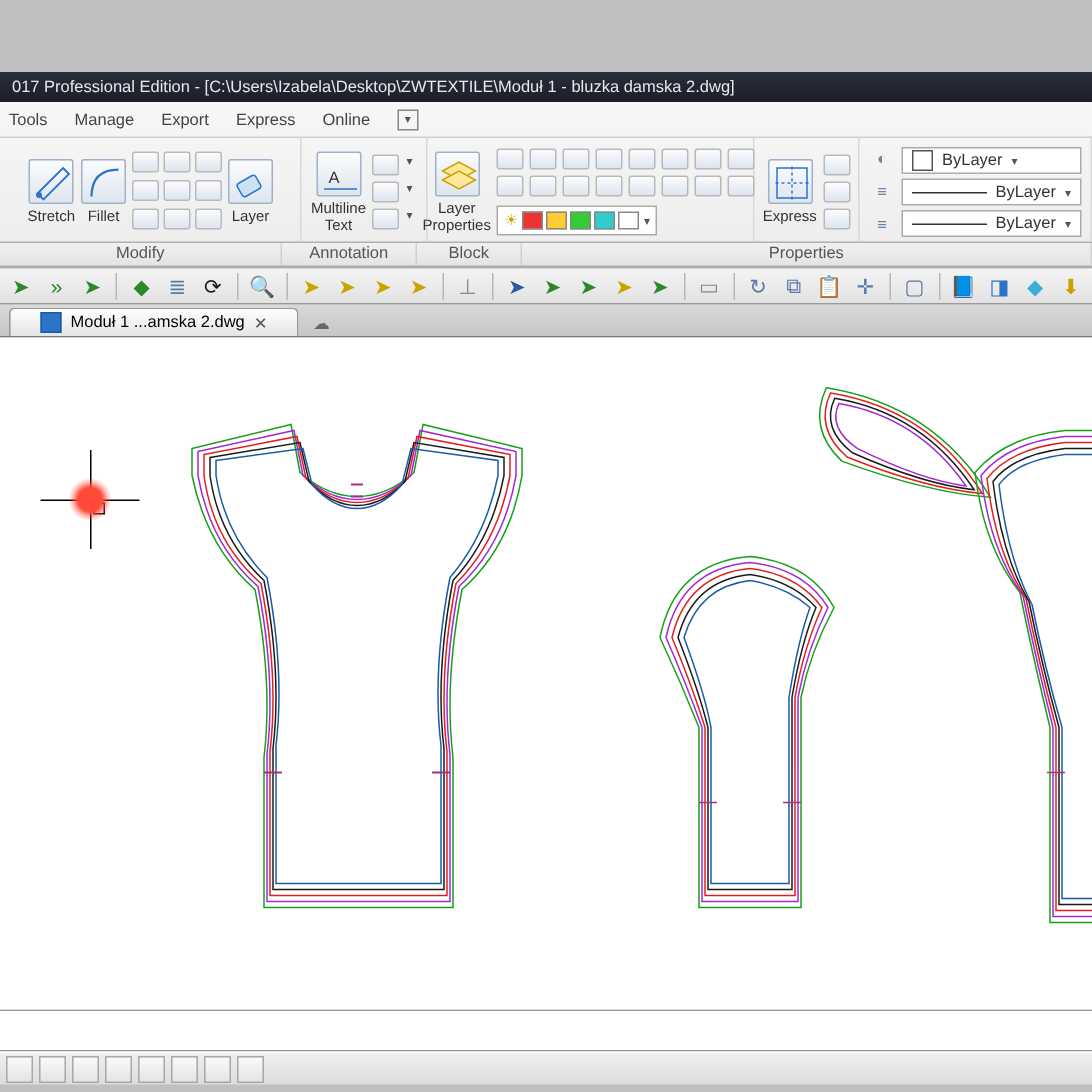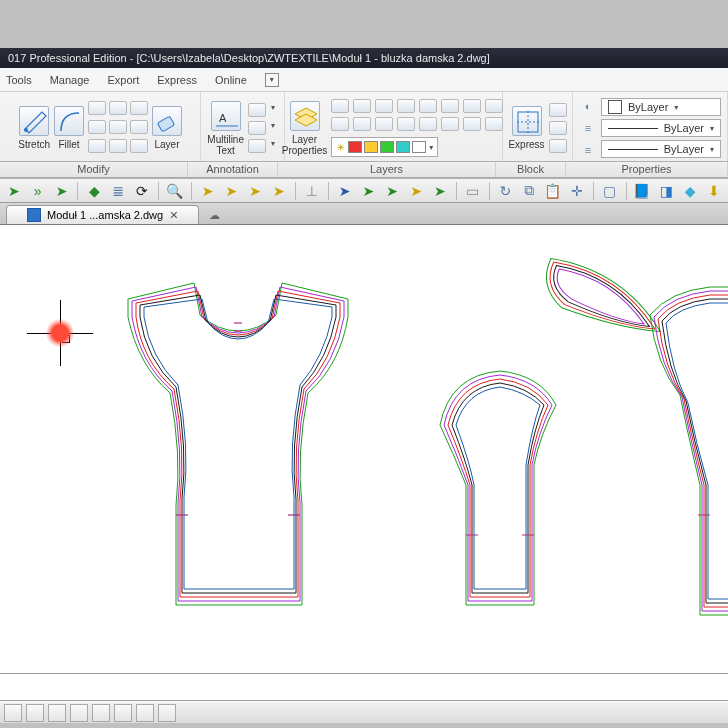--- a/index.html
+++ b/index.html
@@ -260,21 +260,20 @@
           </div>
         </div>
       </div>
     </div>
 
   </div>
 
   <div class="sections">
     <div style="width:188px">Modify</div>
     <div style="width:90px">Annotation</div>
-    <div style="width:218px">Layers</div>
     <div style="width:70px">Block</div>
     <div style="flex:1">Properties</div>
   </div>
 </div>
 
 <div class="toolbar2">
   <div class="tbtn arrow-grn">➤</div>
   <div class="tbtn arrow-grn">»</div>
   <div class="tbtn arrow-grn">➤</div>
   <div class="tsep"></div>

